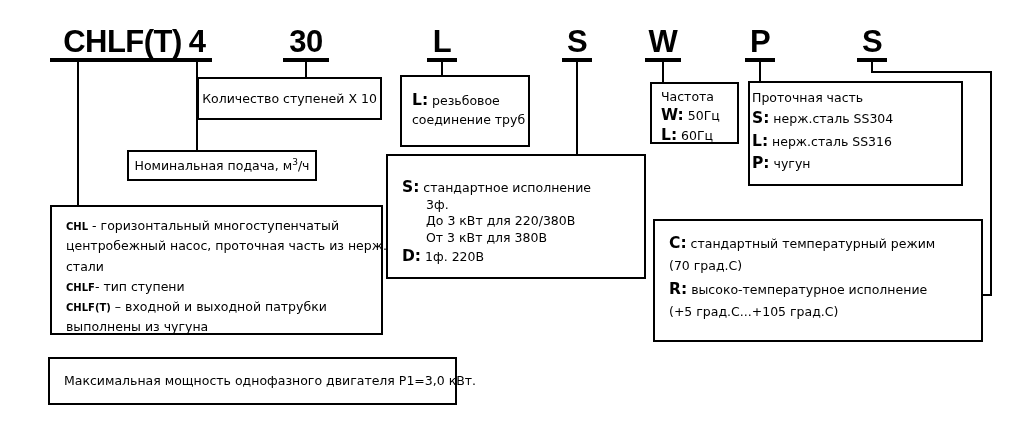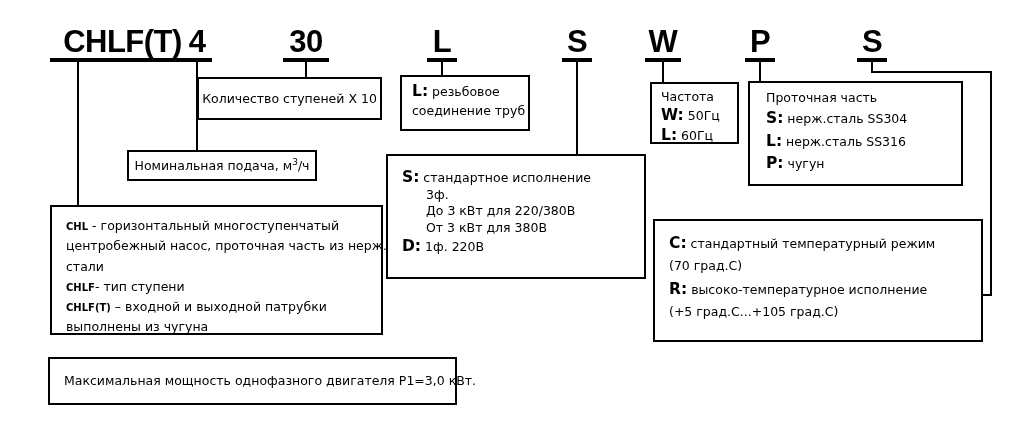--- a/index.html
+++ b/index.html
@@ -95,35 +95,35 @@
 
   <div class="ln lnv" style="left:871px;top:62px;width:2px;height:11px;"></div>
   <div class="ln lnh" style="left:871px;top:71px;width:121px;height:2px;"></div>
   <div class="ln lnv" style="left:990px;top:71px;width:2px;height:225px;"></div>
   <div class="ln lnh" style="left:963px;top:294px;width:29px;height:2px;"></div>
 
   <div class="box ctr-all" style="left:197px;top:77px;width:185px;height:43px;">
     <span class="row">Количество ступеней Х 10</span>
   </div>
 
-  <div class="box" style="left:400px;top:75px;width:130px;height:56px;padding:4px 10px;">
+  <div class="box" style="left:400px;top:75px;width:130px;height:72px;padding:13px 10px;">
     <div class="row">
       <span class="b">L:</span>
       <span>резьбовое</span>
     </div>
     <div class="row">соединение труб</div>
   </div>
 
   <div class="box ctr-all" style="left:127px;top:150px;width:190px;height:31px;">
     <span class="row">
       <span>Номинальная подача, м</span><span class="sup">3</span><span>/ч</span>
     </span>
   </div>
 
-  <div class="box tight" style="left:386px;top:154px;width:260px;height:125px;padding:11px 14px;">
+  <div class="box tight" style="left:386px;top:154px;width:260px;height:125px;padding:21px 14px;">
     <div class="row">
       <span class="b">S:</span>
       <span>стандартное исполнение</span>
     </div>
     <div class="row ind">3ф.</div>
     <div class="row ind">До 3 кВт для 220/380В</div>
     <div class="row ind">От 3 кВт для 380В</div>
     <div class="row">
       <span class="b">D:</span>
       <span>1ф. 220В</span>
@@ -156,21 +156,21 @@
     <div class="row">
       <span class="b">W:</span>
       <span>50Гц</span>
     </div>
     <div class="row">
       <span class="b">L:</span>
       <span>60Гц</span>
     </div>
   </div>
 
-  <div class="box" style="left:748px;top:81px;width:215px;height:105px;padding:6px 16px;line-height:1.45;">
+  <div class="box" style="left:748px;top:81px;width:215px;height:105px;padding:6px 2px;line-height:1.45;">
     <div class="row">Проточная часть</div>
     <div class="row">
       <span class="b">S:</span>
       <span>нерж.сталь SS304</span>
     </div>
     <div class="row">
       <span class="b">L:</span>
       <span>нерж.сталь SS316</span>
     </div>
     <div class="row">

